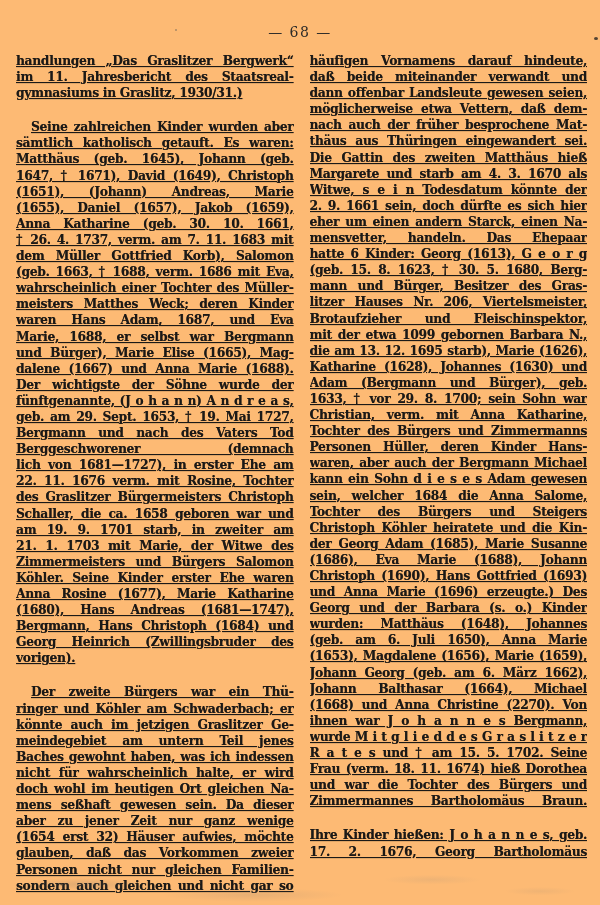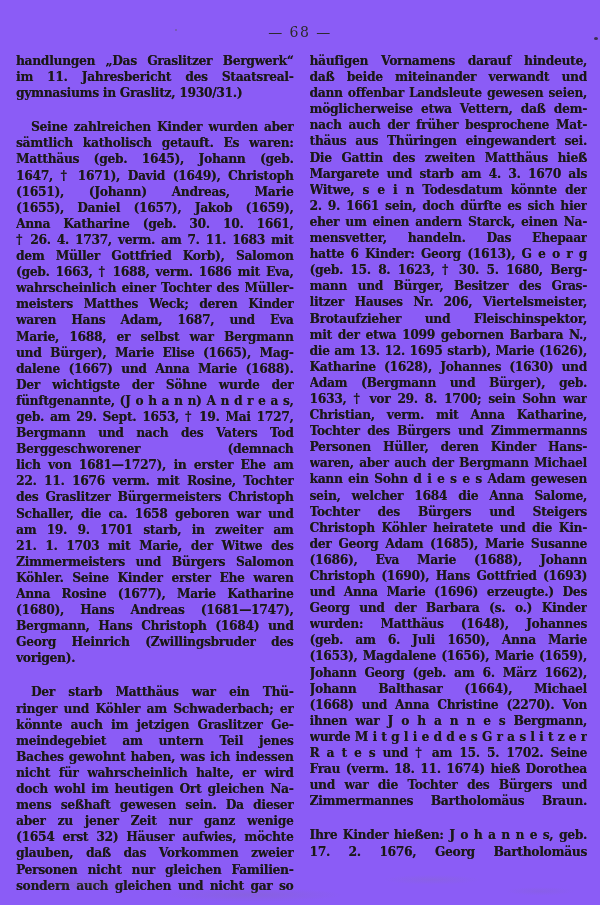--- a/index.html
+++ b/index.html
@@ -4,38 +4,39 @@
 <style>
   html, body { margin: 0; padding: 0; }
   body {
     width: 600px; height: 905px;
     background: #ffffff;
     overflow: hidden;
   }
   .page {
     position: relative;
     width: 600px; height: 905px;
-    background: #8b5cf6;
+    background: #fdba74;
     font-family: "DejaVu Serif", serif;
     font-weight: 700;
     color: #1b1917;
     overflow: hidden;
   }
   .page-header {
     padding-top: 24px;
     text-align: center;
     font-size: 14px;
     font-weight: 400;
     letter-spacing: 1.5px;
     color: #2b2a28;
   }
   .columns {
     display: flex;
     padding: 13px 13px 0 16px;
     gap: 16px;
+    text-decoration: underline;
   }
   .column {
     flex: 1 1 0;
     min-width: 0;
     font-size: 12.2px;
     line-height: 16.1px;
     letter-spacing: -0.25px;
     text-shadow: 0.2px 0.2px 0.35px rgba(25, 22, 18, 0.65);
   }
   .para + .para { margin-top: 18px; }
@@ -110,21 +111,21 @@
           <div class="line">21. 1. 1703 mit Marie, der Witwe des</div>
           <div class="line">Zimmermeisters und Bürgers Salomon</div>
           <div class="line">Köhler. Seine Kinder erster Ehe waren</div>
           <div class="line">Anna Rosine (1677), Marie Katharine</div>
           <div class="line">(1680), Hans Andreas (1681—1747),</div>
           <div class="line">Bergmann, Hans Christoph (1684) und</div>
           <div class="line">Georg Heinrich (Zwillingsbruder des</div>
           <div class="line no-justify">vorigen).</div>
         </div>
         <div class="para indent">
-          <div class="line">Der starb Matthäus war ein Thü-</div>
+          <div class="line">Der zweite Bürgers war ein Thü-</div>
           <div class="line">ringer und Köhler am Schwaderbach; er</div>
           <div class="line">könnte auch im jetzigen Graslitzer Ge-</div>
           <div class="line">meindegebiet am untern Teil jenes</div>
           <div class="line">Baches gewohnt haben, was ich indessen</div>
           <div class="line">nicht für wahrscheinlich halte, er wird</div>
           <div class="line">doch wohl im heutigen Ort gleichen Na-</div>
           <div class="line">mens seßhaft gewesen sein. Da dieser</div>
           <div class="line">aber zu jener Zeit nur ganz wenige</div>
           <div class="line">(1654 erst 32) Häuser aufwies, möchte ich</div>
           <div class="line">glauben, daß das Vorkommen zweier</div>

